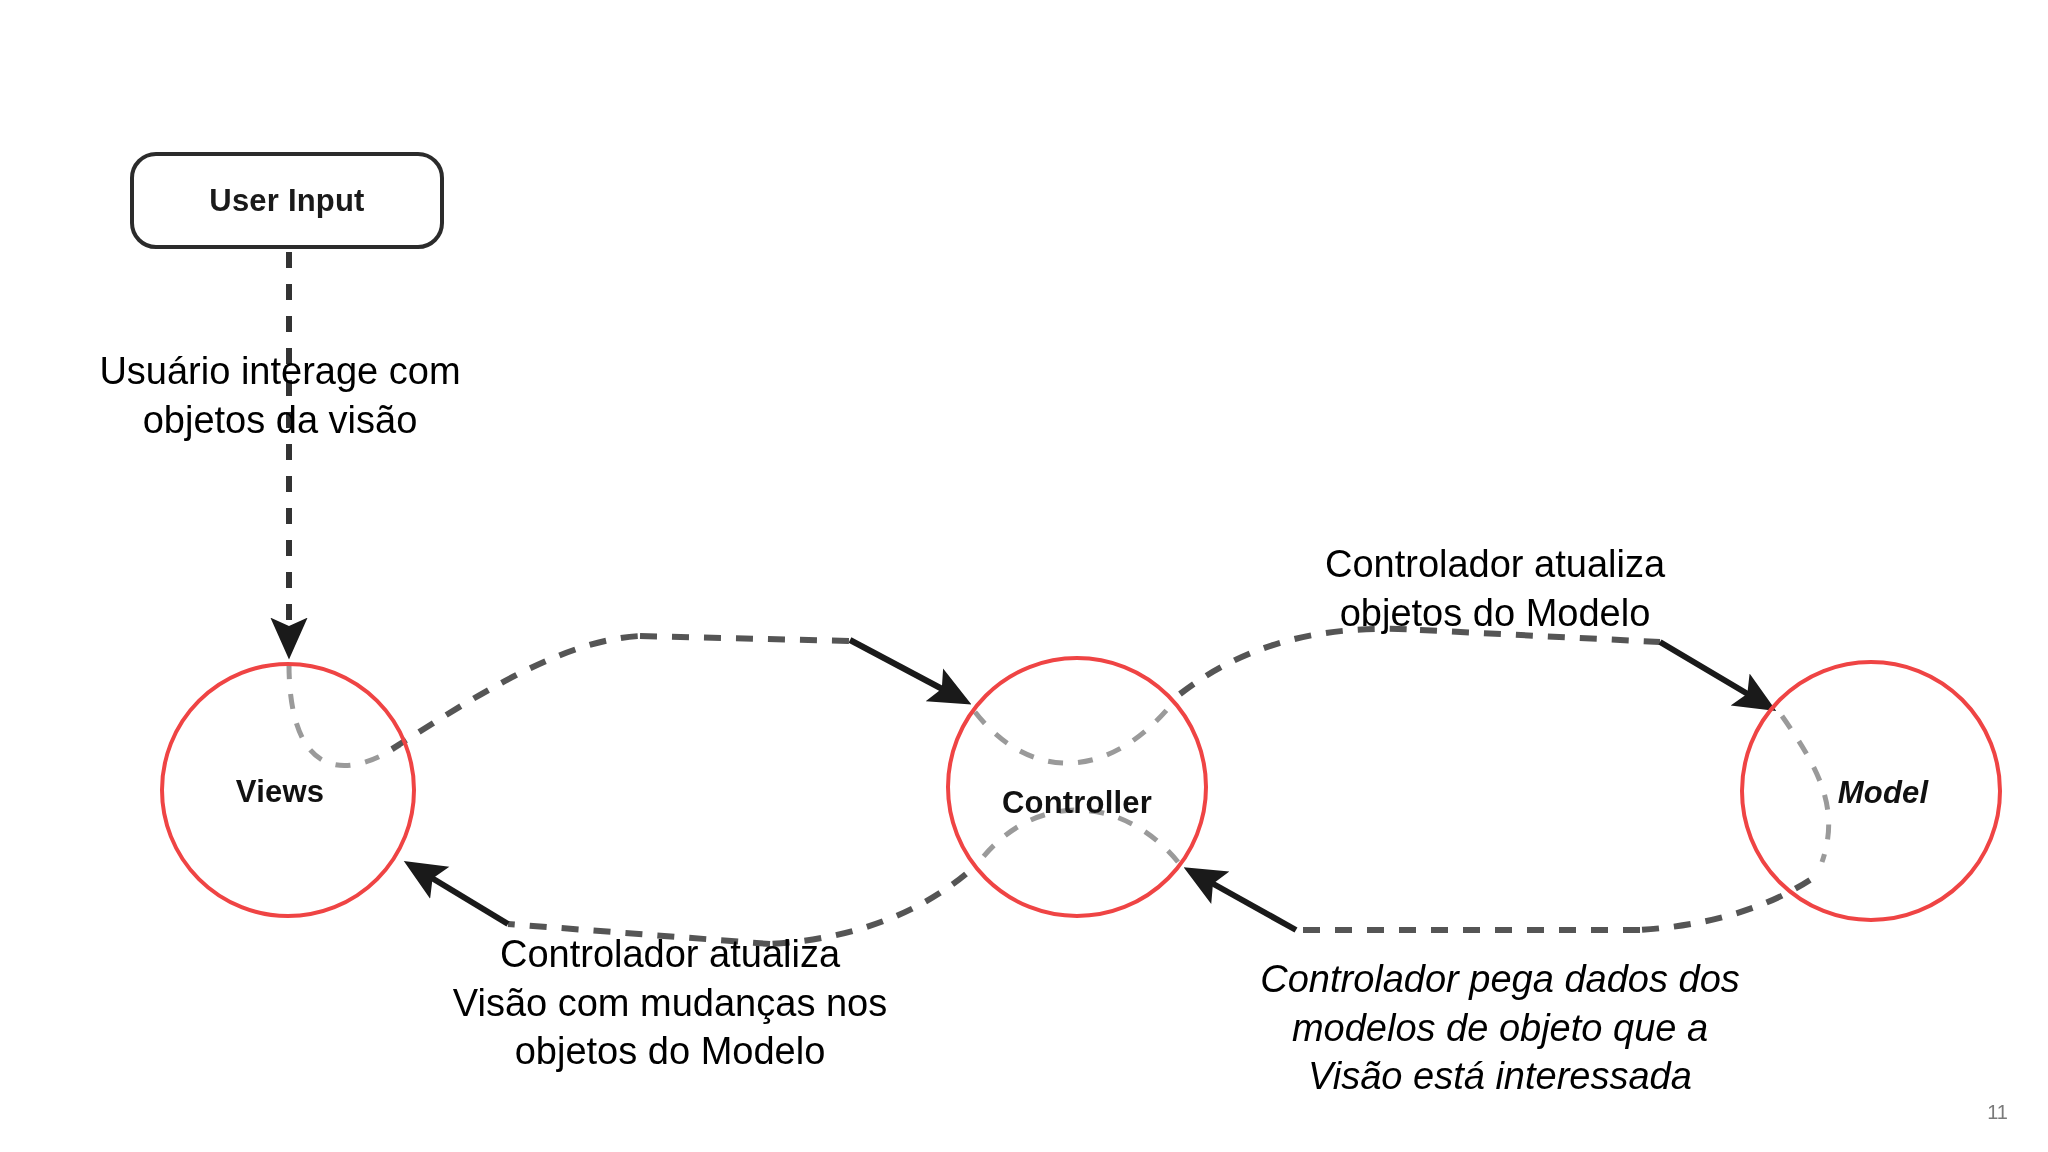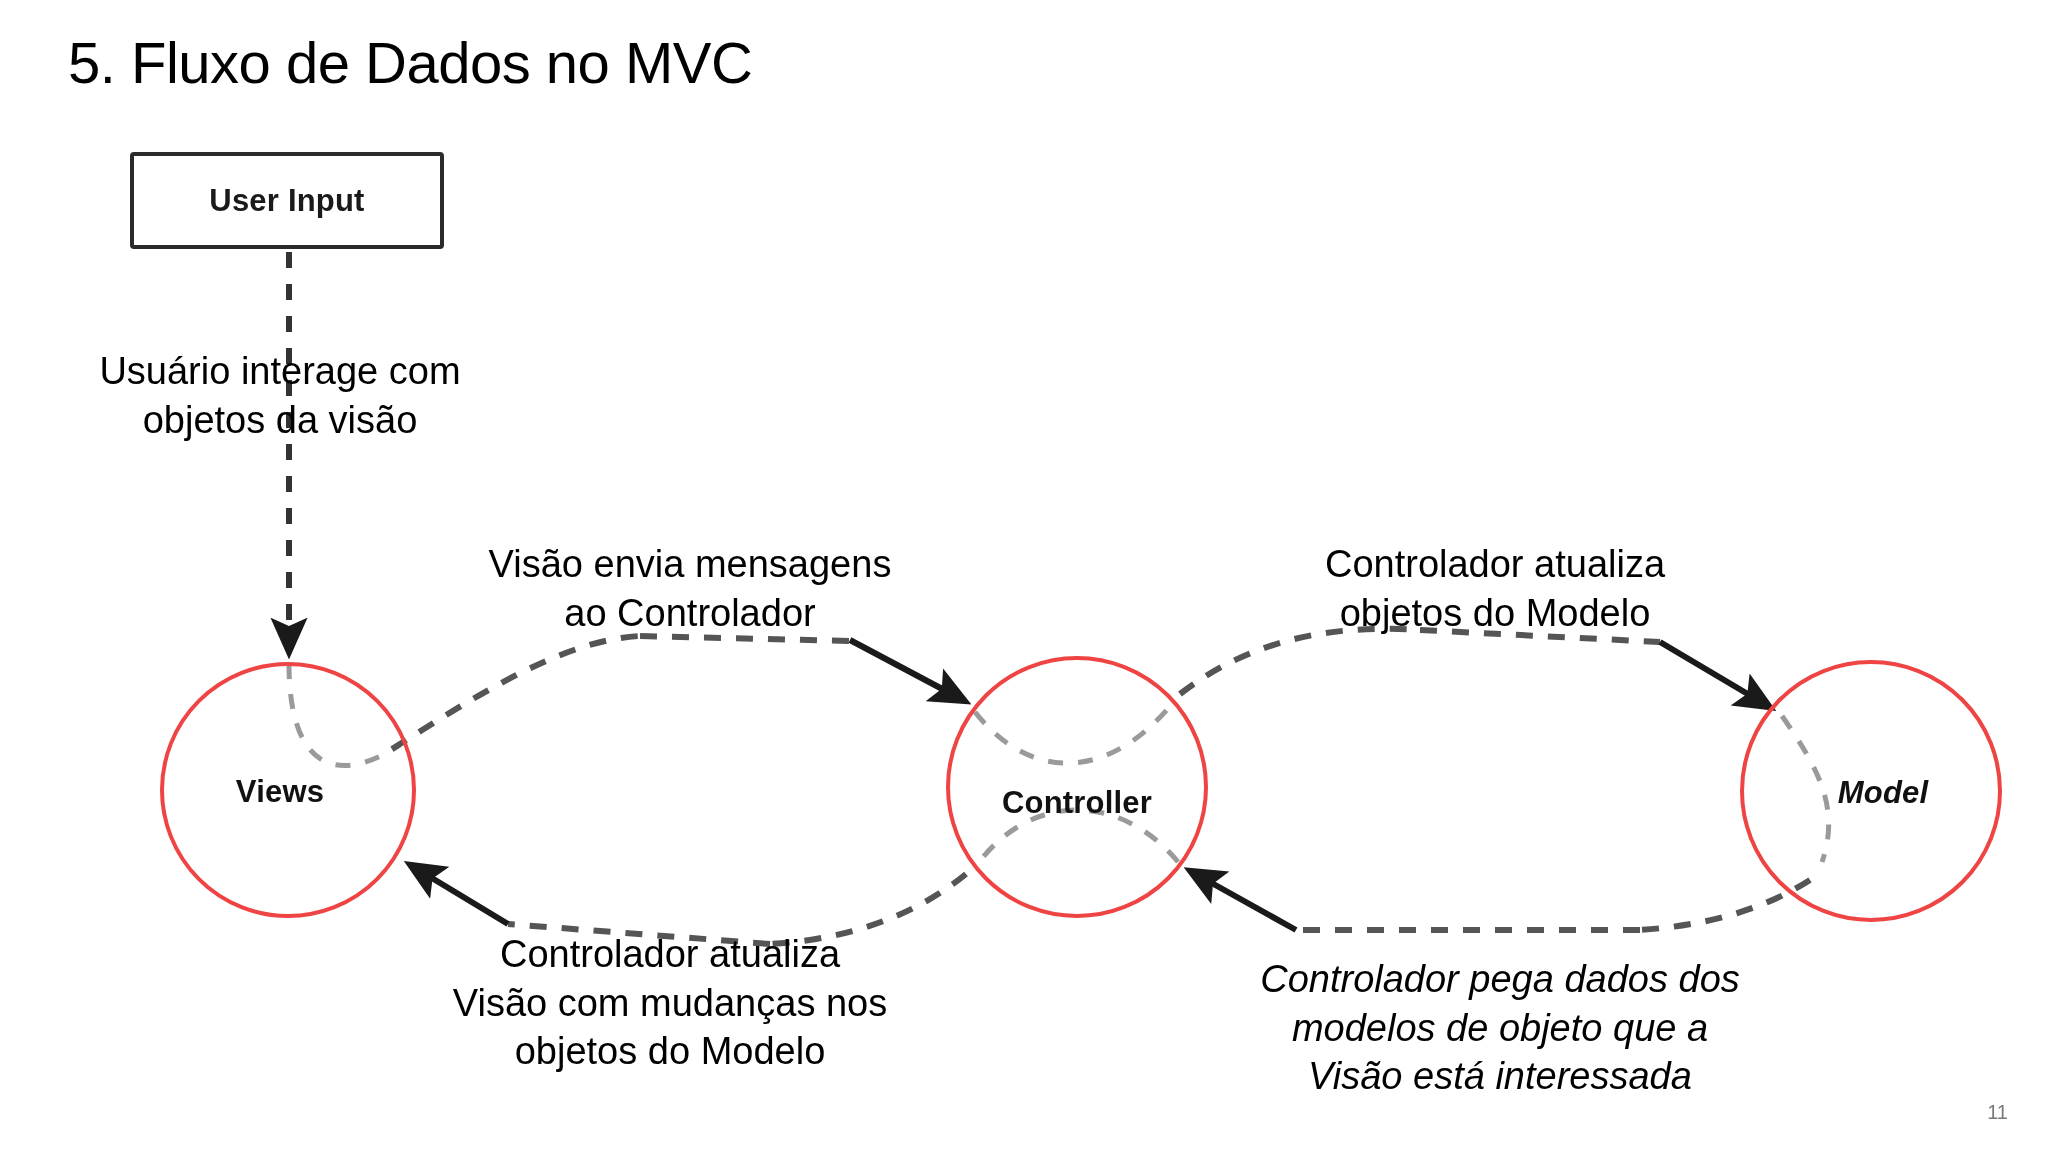--- a/index.html
+++ b/index.html
@@ -47,21 +47,21 @@
   }
 
   
   #user-input-box {
     position: absolute;
     left: 130px;
     top: 152px;
     width: 314px;
     height: 97px;
     border: 4px solid #2b2b2b;
-    border-radius: 4px;
+    border-radius: 26px;
     background: #ffffff;
     display: flex;
     align-items: center;
     justify-content: center;
     box-sizing: border-box;
   }
   #user-input-label {
     font-size: 31px;
     font-weight: bold;
     color: #1a1a1a;
@@ -139,21 +139,20 @@
     bottom: 28px;
     font-size: 20px;
     color: #7a7a7a;
   }
 </style>
 </head>
 <body>
 
 <div id="slide">
 
-  <div id="slide-title">5. Fluxo de Dados no MVC</div>
 
   <svg id="diagram-svg" viewBox="0 0 2048 1152" xmlns="http://www.w3.org/2000/svg">
     <defs>
       <marker id="arrowhead" markerWidth="7" markerHeight="7" refX="5.4" refY="3.5" orient="auto" markerUnits="strokeWidth">
         <polygon points="0,0.4 7,3.5 0,6.6 1.4,3.5" fill="#1a1a1a"></polygon>
       </marker>
     </defs>
 
     <g>
       <line x1="289" y1="252" x2="289" y2="650" stroke="#333333" stroke-width="6" stroke-dasharray="16 16" marker-end="url(#arrowhead)"></line>
@@ -205,22 +204,20 @@
     <span class="node-label">Controller</span>
   </div>
 
   <div id="node-model" class="node-circle">
     <span class="node-label">Model</span>
   </div>
 
   <div id="ann-user-interacts" class="annotation">Usuário interage com
 objetos da visão</div>
 
-  <div id="ann-view-sends" class="annotation">Visão envia mensagens
-ao Controlador</div>
 
   <div id="ann-controller-updates-model" class="annotation">Controlador atualiza
 objetos do Modelo</div>
 
   <div id="ann-controller-updates-view" class="annotation">Controlador atualiza
 Visão com mudanças nos
 objetos do Modelo</div>
 
   <div id="ann-controller-gets-data" class="annotation">Controlador pega dados dos
 modelos de objeto que a

